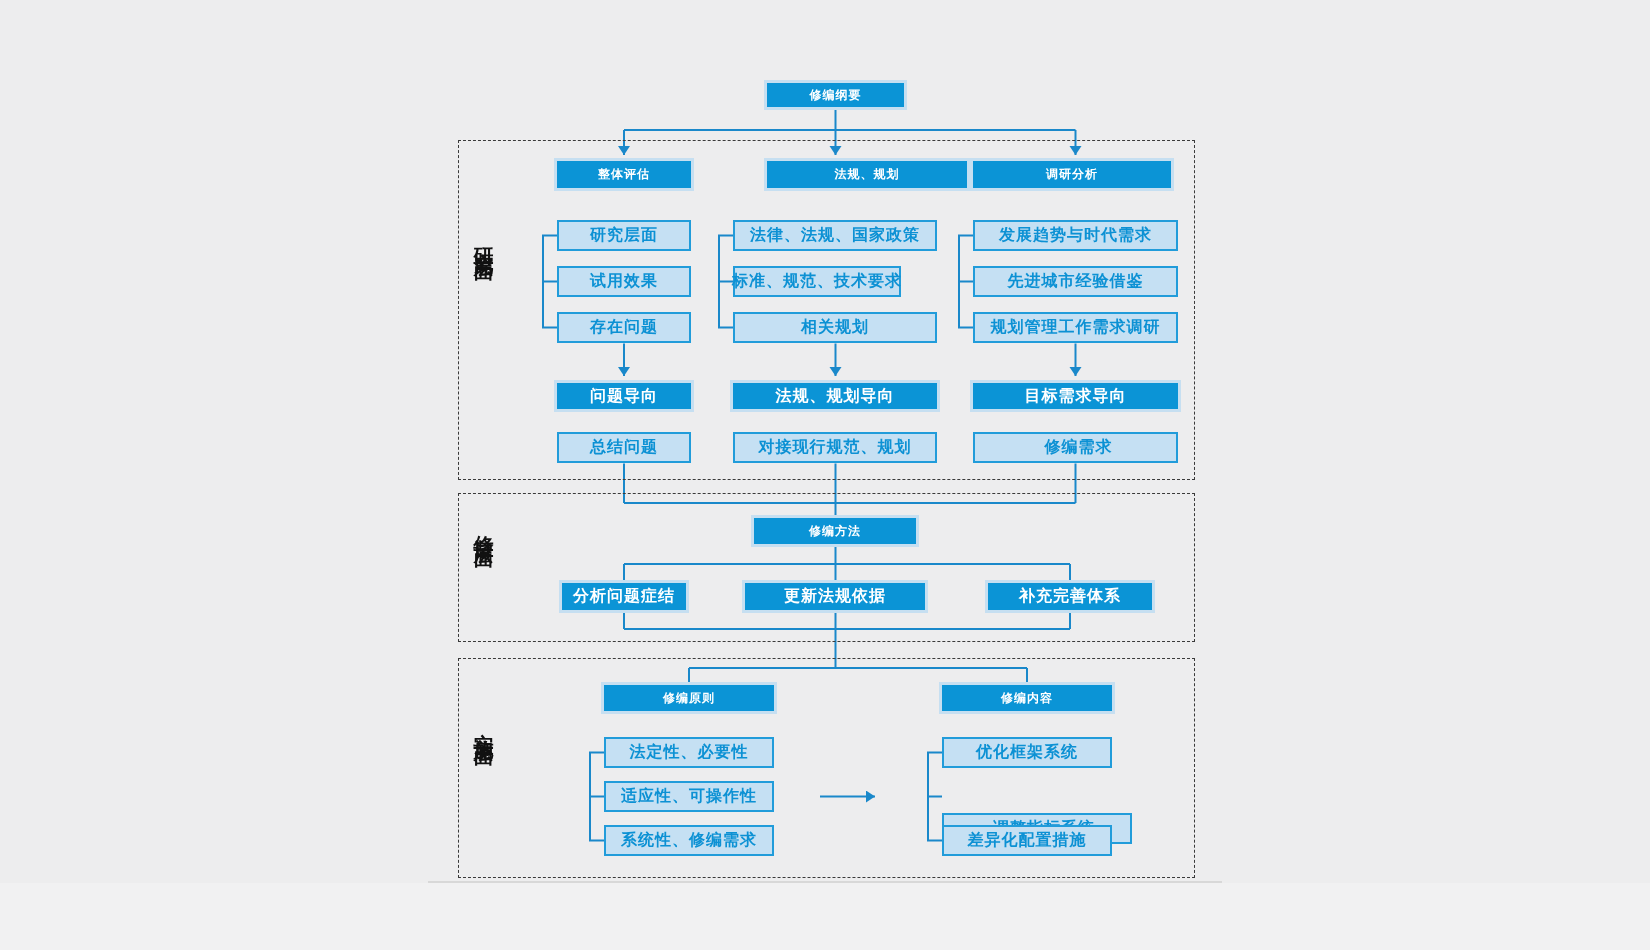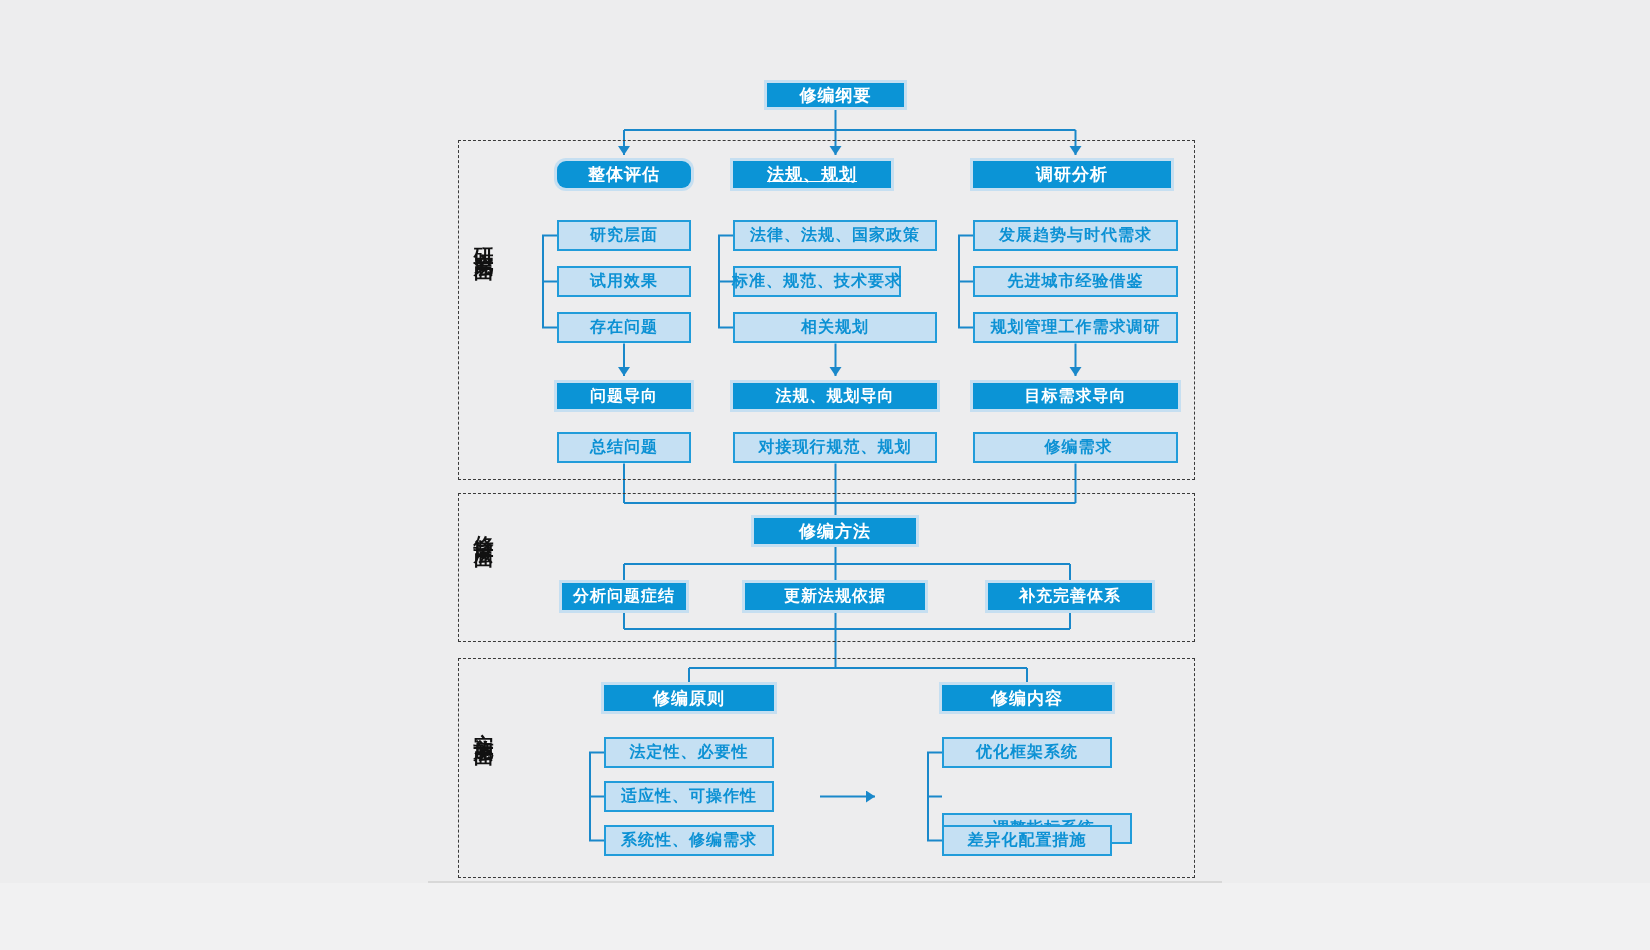--- a/index.html
+++ b/index.html
@@ -9,21 +9,21 @@
   }
   html,body{margin:0;padding:0;}
   body{background:var(--background);font-family:"Liberation Sans","DejaVu Sans",sans-serif;}
   #canvas{position:relative;width:1650px;height:950px;background:var(--background);overflow:hidden;}
   #lines{position:absolute;left:0;top:0;width:1650px;height:950px;}
   .conn{stroke:var(--connector);stroke-width:2;fill:none;}
   .arrhead{fill:var(--connector);}
   .frame{position:absolute;border:1px dashed var(--section-border);background:transparent;}
   .vlabel{position:absolute;writing-mode:vertical-rl;text-orientation:upright;
     font-size:20px;font-weight:700;color:#111;letter-spacing:5px;line-height:1;}
-  .nd{position:absolute;background:var(--node-dark);color:#fff;font-weight:700;font-size:17px;
+  .nd{position:absolute;background:var(--node-dark);color:#fff;font-weight:700;font-size:12px;
     display:flex;align-items:center;justify-content:center;box-shadow:0 0 0 3px var(--node-dark-halo);
     white-space:nowrap;letter-spacing:1px;}
   .nl{position:absolute;background:var(--node-light-fill);border:2px solid var(--node-light-border);
     color:var(--node-light-text);font-weight:700;font-size:16px;display:flex;align-items:center;
     justify-content:center;box-sizing:border-box;white-space:nowrap;letter-spacing:1px;}
   .nd.small{font-size:16px;}
   .divider{position:absolute;background:var(--divider);}
   .bottomstrip{position:absolute;background:#f1f1f2;}
 </style>
 </head>
@@ -66,28 +66,28 @@
   <div class="frame" style="left:458px;top:140px;width:735px;height:338px;"></div>
   <div class="frame" style="left:458px;top:493px;width:735px;height:147px;"></div>
   <div class="frame" style="left:458px;top:658px;width:735px;height:218px;"></div>
 
   <div class="vlabel" style="left:474px;top:232px;">研究层面</div>
   <div class="vlabel" style="left:474px;top:519px;">修订层面</div>
   <div class="vlabel" style="left:474px;top:717px;">实施层面</div>
 
   <div class="nd" style="left:767px;top:83px;width:137px;height:24px;">修编纲要</div>
 
-  <div class="nd" style="left:557px;top:161px;width:134px;height:27px;border-radius:9px;">整体评估</div>
+  <div class="nd" style="left:557px;top:161px;width:134px;height:27px;">整体评估</div>
   <div class="nl" style="left:557px;top:220px;width:134px;height:31px;">研究层面</div>
   <div class="nl" style="left:557px;top:266px;width:134px;height:31px;">试用效果</div>
   <div class="nl" style="left:557px;top:312px;width:134px;height:31px;">存在问题</div>
   <div class="nd small" style="left:557px;top:383px;width:134px;height:26px;">问题导向</div>
   <div class="nl" style="left:557px;top:432px;width:134px;height:31px;">总结问题</div>
 
-  <div class="nd" style="left:733px;top:161px;width:158px;height:27px;text-decoration:underline;">法规、规划</div>
+  <div class="nd" style="left:767px;top:161px;width:200px;height:27px;">法规、规划</div>
   <div class="nl" style="left:733px;top:220px;width:204px;height:31px;">法律、法规、国家政策</div>
   <div class="nl" style="left:733px;top:266px;width:168px;height:31px;">标准、规范、技术要求</div>
   <div class="nl" style="left:733px;top:312px;width:204px;height:31px;">相关规划</div>
   <div class="nd small" style="left:733px;top:383px;width:204px;height:26px;">法规、规划导向</div>
   <div class="nl" style="left:733px;top:432px;width:204px;height:31px;">对接现行规范、规划</div>
 
   <div class="nd" style="left:973px;top:161px;width:198px;height:27px;">调研分析</div>
   <div class="nl" style="left:973px;top:220px;width:205px;height:31px;">发展趋势与时代需求</div>
   <div class="nl" style="left:973px;top:266px;width:205px;height:31px;">先进城市经验借鉴</div>
   <div class="nl" style="left:973px;top:312px;width:205px;height:31px;">规划管理工作需求调研</div>

